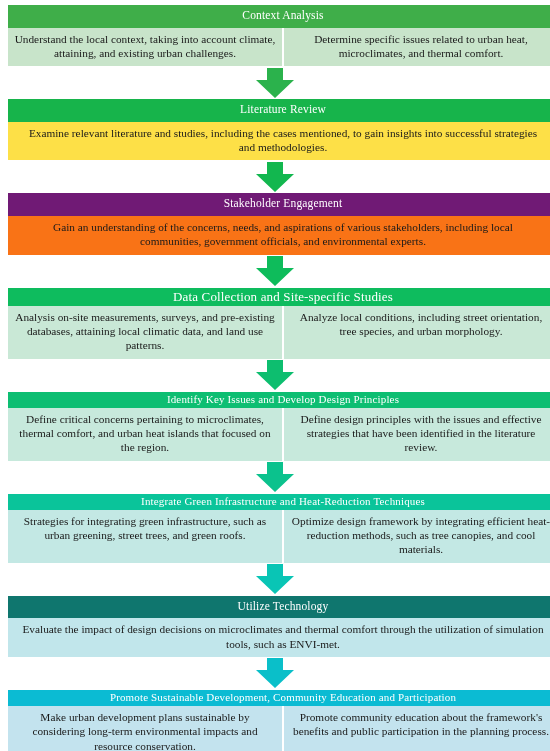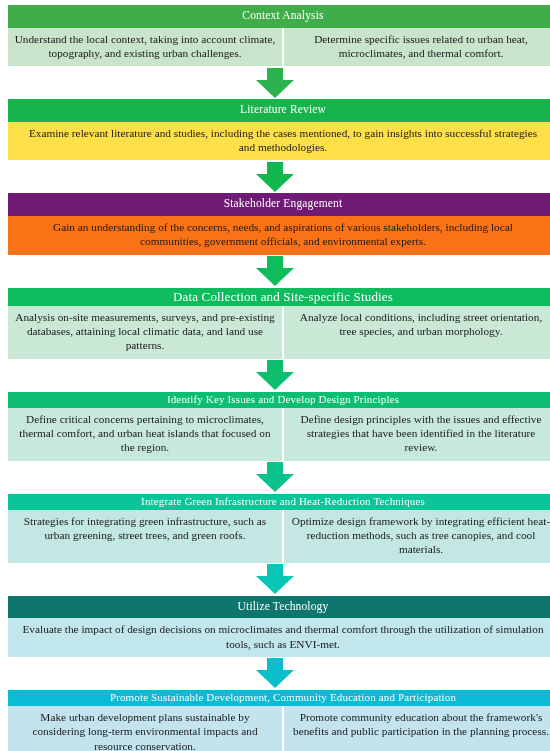--- a/index.html
+++ b/index.html
@@ -64,21 +64,21 @@
     display: block;
   }
 </style>
 </head>
 <body>
 
 <div id="chart">
     <div class="step">
       <div class="step-header" style="background: rgb(63, 174, 73); min-height: 22px;">Context Analysis</div>
       <div class="step-body" style="background: rgb(200, 228, 202); min-height: 38px;">
-        <div class="cell">Understand the local context, taking into account climate, topography, and existing urban challenges.</div>
+        <div class="cell">Understand the local context, taking into account climate, attaining, and existing urban challenges.</div>
         <div class="cell">Determine specific issues related to urban heat, microclimates, and thermal comfort.</div>
       </div>
     </div>
     <div class="arrow-wrap">
       <svg class="arrow" width="38" height="30" viewBox="0 0 38 30">
         <path d="M11 0 H27 V12 H38 L19 30 L0 12 H11 Z" fill="#2BB24C"></path>
       </svg>
     </div>
     <div class="step">
       <div class="step-header" style="background: rgb(23, 180, 75); min-height: 22px;">Literature Review</div>

